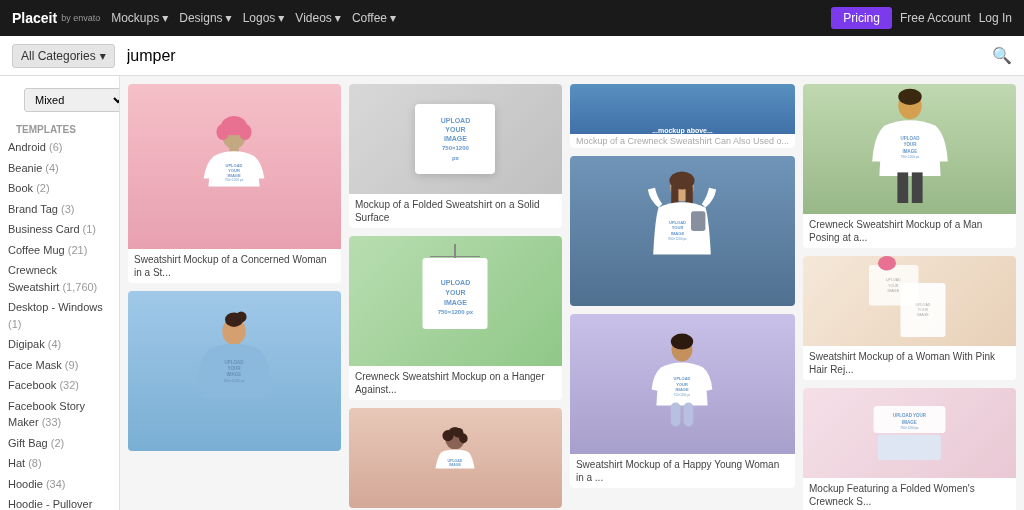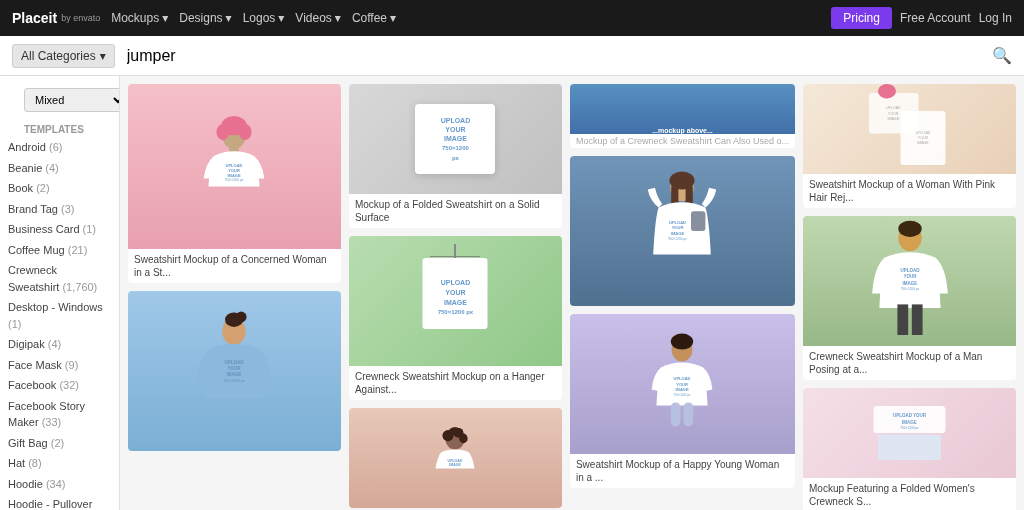--- a/index.html
+++ b/index.html
@@ -112,23 +112,24 @@
       width: calc(100% - 16px);
       border: 1px solid #ccc;
       border-radius: 3px;
       padding: 4px 6px;
       font-size: 11px;
       cursor: pointer;
     }
     .sidebar-section-title {
       font-size: 10px;
       color: #999;
-      padding: 4px 24px 2px;
+      padding: 4px 8px 2px;
       font-weight: bold;
       text-transform: uppercase;
+      margin-left: 8px;
     }
     .sidebar-item {
       padding: 2px 8px;
       font-size: 11px;
       color: #444;
       cursor: pointer;
       line-height: 1.5;
     }
     .sidebar-item span.count { color: #999; }
 
@@ -440,62 +441,62 @@
             </svg>
           </div>
           <div class="card-label">Sweatshirt Mockup of a Happy Young Woman in a ...</div>
         </div>
 
       </div>
 
       <div class="grid-col">
 
         <div class="card">
+          <div class="card-img" style="height:130px; background: linear-gradient(180deg, #c0d8b0 0%, #98b888 100%); overflow:hidden; position:relative;">
+
+            <svg viewBox="0 0 100 140" style="position:absolute;bottom:0;left:50%;transform:translateX(-50%);width:90px;height:130px;">
+              <ellipse cx="50" cy="22" rx="13" ry="15" fill="#d4a050"></ellipse>
+
+              <ellipse cx="50" cy="12" rx="13" ry="9" fill="#3a2810"></ellipse>
+
+              <path d="M22 44 Q18 56 16 100 L84 100 Q82 56 78 44 Q64 38 50 38 Q36 38 22 44Z" fill="white"></path>
+              <path d="M22 44 Q10 54 8 84 L20 84 Q22 62 28 48Z" fill="white"></path>
+              <path d="M78 44 Q90 54 92 84 L80 84 Q78 62 72 48Z" fill="white"></path>
+              <text x="50" y="60" text-anchor="middle" font-size="5" fill="#6699cc" font-weight="bold">UPLOAD</text>
+              <text x="50" y="67" text-anchor="middle" font-size="5" fill="#6699cc" font-weight="bold">YOUR</text>
+              <text x="50" y="74" text-anchor="middle" font-size="5" fill="#6699cc" font-weight="bold">IMAGE</text>
+              <text x="50" y="80" text-anchor="middle" font-size="3.5" fill="#6699cc">750×1200 px</text>
+
+              <rect x="36" y="96" width="12" height="34" fill="#444"></rect>
+              <rect x="52" y="96" width="12" height="34" fill="#444"></rect>
+            </svg>
+          </div>
+          <div class="card-label">Crewneck Sweatshirt Mockup of a Man Posing at a...</div>
+        </div>
+
+        <div class="card">
           <div class="card-img" style="height:90px; background: linear-gradient(135deg, #f5e8d8 0%, #e8d0b8 100%); overflow:hidden; position:relative;">
             <svg viewBox="0 0 100 100" style="position:absolute;bottom:0;right:0;width:100%;height:100%;">
 
               <rect x="5" y="10" width="55" height="45" rx="3" fill="white" opacity="0.8"></rect>
               <text x="32" y="28" text-anchor="middle" font-size="4" fill="#aaa">UPLOAD</text>
               <text x="32" y="34" text-anchor="middle" font-size="4" fill="#aaa">YOUR</text>
               <text x="32" y="40" text-anchor="middle" font-size="4" fill="#aaa">IMAGE</text>
               <rect x="40" y="30" width="50" height="60" rx="3" fill="white" opacity="0.9"></rect>
               <text x="65" y="55" text-anchor="middle" font-size="4" fill="#aaa">UPLOAD</text>
               <text x="65" y="61" text-anchor="middle" font-size="4" fill="#aaa">YOUR</text>
               <text x="65" y="67" text-anchor="middle" font-size="4" fill="#aaa">IMAGE</text>
 
               <ellipse cx="25" cy="8" rx="10" ry="8" fill="#e87090"></ellipse>
             </svg>
           </div>
           <div class="card-label">Sweatshirt Mockup of a Woman With Pink Hair Rej...</div>
         </div>
 
         <div class="card">
-          <div class="card-img" style="height:130px; background: linear-gradient(180deg, #c0d8b0 0%, #98b888 100%); overflow:hidden; position:relative;">
-
-            <svg viewBox="0 0 100 140" style="position:absolute;bottom:0;left:50%;transform:translateX(-50%);width:90px;height:130px;">
-              <ellipse cx="50" cy="22" rx="13" ry="15" fill="#d4a050"></ellipse>
-
-              <ellipse cx="50" cy="12" rx="13" ry="9" fill="#3a2810"></ellipse>
-
-              <path d="M22 44 Q18 56 16 100 L84 100 Q82 56 78 44 Q64 38 50 38 Q36 38 22 44Z" fill="white"></path>
-              <path d="M22 44 Q10 54 8 84 L20 84 Q22 62 28 48Z" fill="white"></path>
-              <path d="M78 44 Q90 54 92 84 L80 84 Q78 62 72 48Z" fill="white"></path>
-              <text x="50" y="60" text-anchor="middle" font-size="5" fill="#6699cc" font-weight="bold">UPLOAD</text>
-              <text x="50" y="67" text-anchor="middle" font-size="5" fill="#6699cc" font-weight="bold">YOUR</text>
-              <text x="50" y="74" text-anchor="middle" font-size="5" fill="#6699cc" font-weight="bold">IMAGE</text>
-              <text x="50" y="80" text-anchor="middle" font-size="3.5" fill="#6699cc">750×1200 px</text>
-
-              <rect x="36" y="96" width="12" height="34" fill="#444"></rect>
-              <rect x="52" y="96" width="12" height="34" fill="#444"></rect>
-            </svg>
-          </div>
-          <div class="card-label">Crewneck Sweatshirt Mockup of a Man Posing at a...</div>
-        </div>
-
-        <div class="card">
           <div class="card-img" style="height:90px; background: linear-gradient(135deg, #f5e0e8 0%, #e8c8d4 100%); overflow:hidden; position:relative;">
             <svg viewBox="0 0 100 100" style="width:100%;height:100%;">
 
               <rect x="10" y="20" width="80" height="30" rx="4" fill="white" opacity="0.9"></rect>
               <rect x="15" y="52" width="70" height="28" rx="3" fill="#dde8f5" opacity="0.9"></rect>
               <text x="50" y="32" text-anchor="middle" font-size="5" fill="#6699cc" font-weight="bold">UPLOAD YOUR</text>
               <text x="50" y="40" text-anchor="middle" font-size="5" fill="#6699cc" font-weight="bold">IMAGE</text>
               <text x="50" y="46" text-anchor="middle" font-size="3.5" fill="#6699cc">750×1200 px</text>
             </svg>
           </div>

